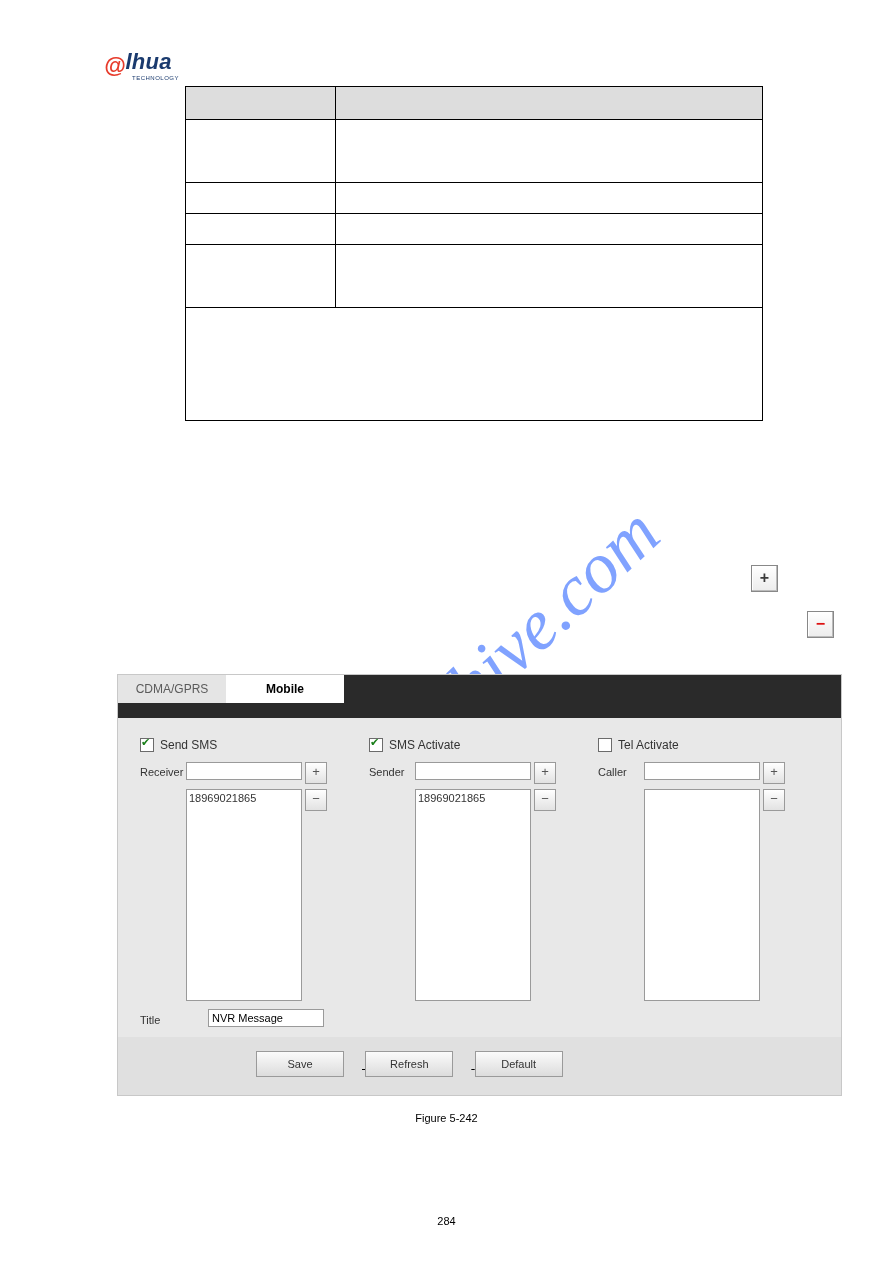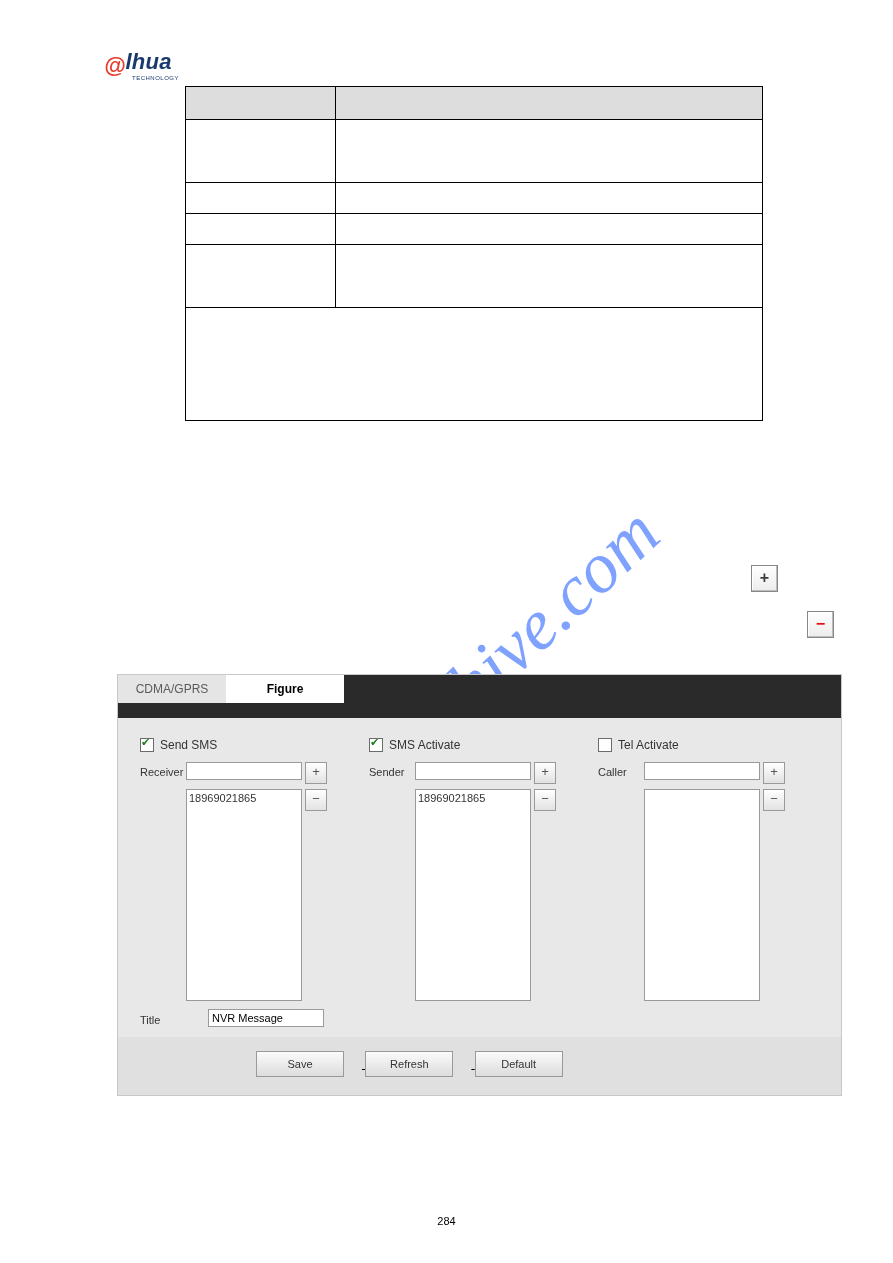--- a/index.html
+++ b/index.html
@@ -99,21 +99,21 @@
       <text x="320" y="360" text-anchor="middle" transform="rotate(-43 320 360)" style="font:italic 72px Georgia,serif;fill:#1957ff;opacity:0.55;">manualshive.com</text>
     </svg>
   </div>
 
   <span class="sq-btn plus-color float-plus">+</span>
   <span class="sq-btn minus-color float-minus">−</span>
 
   <div class="panel-wrap">
     <div class="tabbar">
       <div class="tab inactive">CDMA/GPRS</div>
-      <div class="tab active">Figure</div>
+      <div class="tab active">Mobile</div>
     </div>
 
     <div class="panel-body">
       <div class="cols">
 
         <div class="col">
           <div class="chkrow">
             <span class="chk checked"></span>
             <span class="lbl">Send SMS</span>
           </div>
@@ -173,15 +173,16 @@
 
     <div class="btnrow">
       <div class="btnrow-inner">
         <span class="btn">Save</span>
         <span class="btn">Refresh</span>
         <span class="btn">Default</span>
       </div>
     </div>
   </div>
 
+  <div class="fig-label">Figure 5-242</div>
   <div class="page-num">284</div>
 
 </div>
 
 </body></html>

